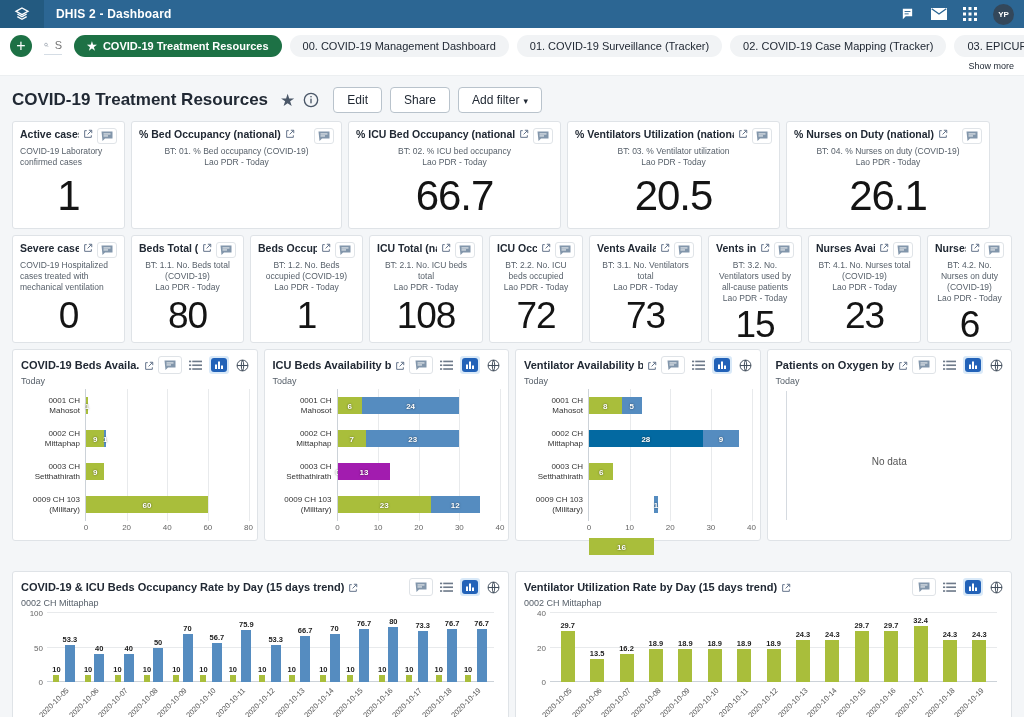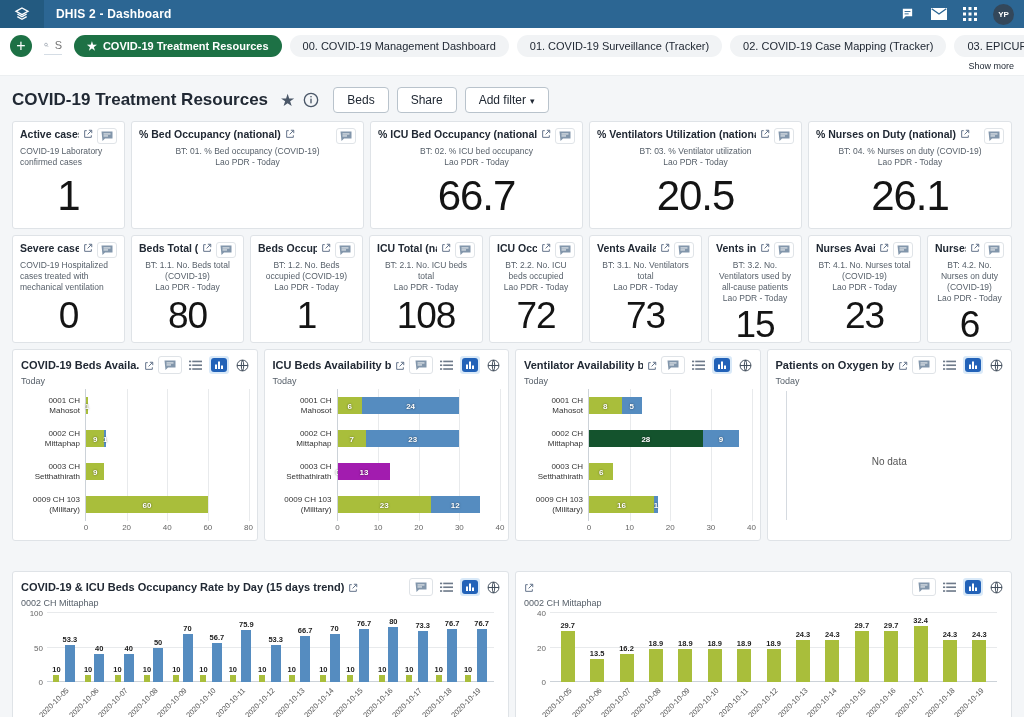--- a/index.html
+++ b/index.html
@@ -166,21 +166,21 @@
 <div class="titlebar">
   <span class="page-title">COVID-19 Treatment Resources</span>
   <span class="star-big">★</span>
   <span style="display:flex;cursor:pointer;">
     <svg width="16" height="16" viewBox="0 0 24 24" fill="none" stroke="#4a5768" stroke-width="2">
         <circle cx="12" cy="12" r="10"></circle>
         <rect x="11" y="10" width="2" height="7" fill="#4a5768" stroke="none"></rect>
         <rect x="11" y="6" width="2" height="2" fill="#4a5768" stroke="none"></rect>
       </svg>
   </span>
-  <button class="tb-btn" style="margin-left:6px">Beds</button>
+  <button class="tb-btn" style="margin-left:6px">Edit</button>
   <button class="tb-btn">Share</button>
   <button class="tb-btn"><span>Add filter</span><span class="caret">▾</span></button>
 </div>
 
 <div class="cards-row row1" id="row1">
     <div class="card vcard" style="width: 113px;">
       <div class="vcard-head">
         <span class="vcard-title">Active cases</span>
         <span class="linkico">
           <svg width="10" height="10" viewBox="0 0 24 24" fill="none" stroke="#64748b" stroke-width="2.4">
@@ -195,21 +195,21 @@
             <rect x="5" y="5" width="14" height="1.8" fill="#fff"></rect>
             <rect x="5" y="9" width="9" height="1.8" fill="#fff"></rect>
           </svg>
         </span>
       </div>
       <div class="vcard-sub">
         <div>COVID-19 Laboratory confirmed cases</div>
       </div>
       <div class="vcard-value">1</div>
     </div>
-    <div class="card vcard" style="width: 233px;">
+    <div class="card vcard" style="width: 211px;">
       <div class="vcard-head">
         <span class="vcard-title">% Bed Occupancy (national)</span>
         <span class="linkico">
           <svg width="10" height="10" viewBox="0 0 24 24" fill="none" stroke="#64748b" stroke-width="2.4">
             <path d="M9 4H4v16h16v-5"></path>
             <path d="M14 3h7v7"></path>
             <path d="M21 3L11 13"></path>
           </svg>
         </span>
         <span class="bubble">
@@ -800,38 +800,38 @@
                   <div class="hb-seg" style="width: 20%; background: rgb(169, 190, 59);">
                     <span>8</span>
                   </div>
                   <div class="hb-seg" style="width: 12.5%; background: rgb(85, 140, 192);">
                     <span>5</span>
                   </div>
                 </div>
               </div>
               <div class="hb-row">
                 <div class="hb-bar">
-                  <div class="hb-seg" style="width: 70%; background: #14532d;">
+                  <div class="hb-seg" style="width: 70%; background: #0369a1;">
                     <span>28</span>
                   </div>
                   <div class="hb-seg" style="width: 22.5%; background: rgb(85, 140, 192);">
                     <span>9</span>
                   </div>
                 </div>
               </div>
               <div class="hb-row">
                 <div class="hb-bar">
                   <div class="hb-seg" style="width: 15%; background: rgb(169, 190, 59);">
                     <span>6</span>
                   </div>
                 </div>
               </div>
               <div class="hb-row">
                 <div class="hb-bar">
-                  <div class="hb-seg" style="width: 40%; background: rgb(169, 190, 59);">
+                  <div class="hb-seg" style="width: 40%; background: rgb(169, 190, 59); margin-top: 42px;">
                     <span>16</span>
                   </div>
                   <div class="hb-seg" style="width: 2.5%; background: rgb(85, 140, 192);">
                     <span>1</span>
                   </div>
                 </div>
               </div>
             </div>
             <div class="hb-axis">
               <span style="left: 0%;">0</span>
@@ -1150,20 +1150,21 @@
             </div>
             <div class="vb-xc">
               <span>2020-10-19</span>
             </div>
           </div>
         </div>
       </div>
     </div>
     <div class="card ccard">
       <div class="cc-head">
+        <span class="cc-title">Ventilator Utilization Rate by Day (15 days trend)</span>
         <span class="linkico">
           <svg width="10" height="10" viewBox="0 0 24 24" fill="none" stroke="#64748b" stroke-width="2.4">
             <path d="M9 4H4v16h16v-5"></path>
             <path d="M14 3h7v7"></path>
             <path d="M21 3L11 13"></path>
           </svg>
         </span>
         <div class="cc-tools">
           <span class="tool-btn tool-comment">
             <svg width="12" height="10" viewBox="0 0 24 20" fill="#8296ab">

